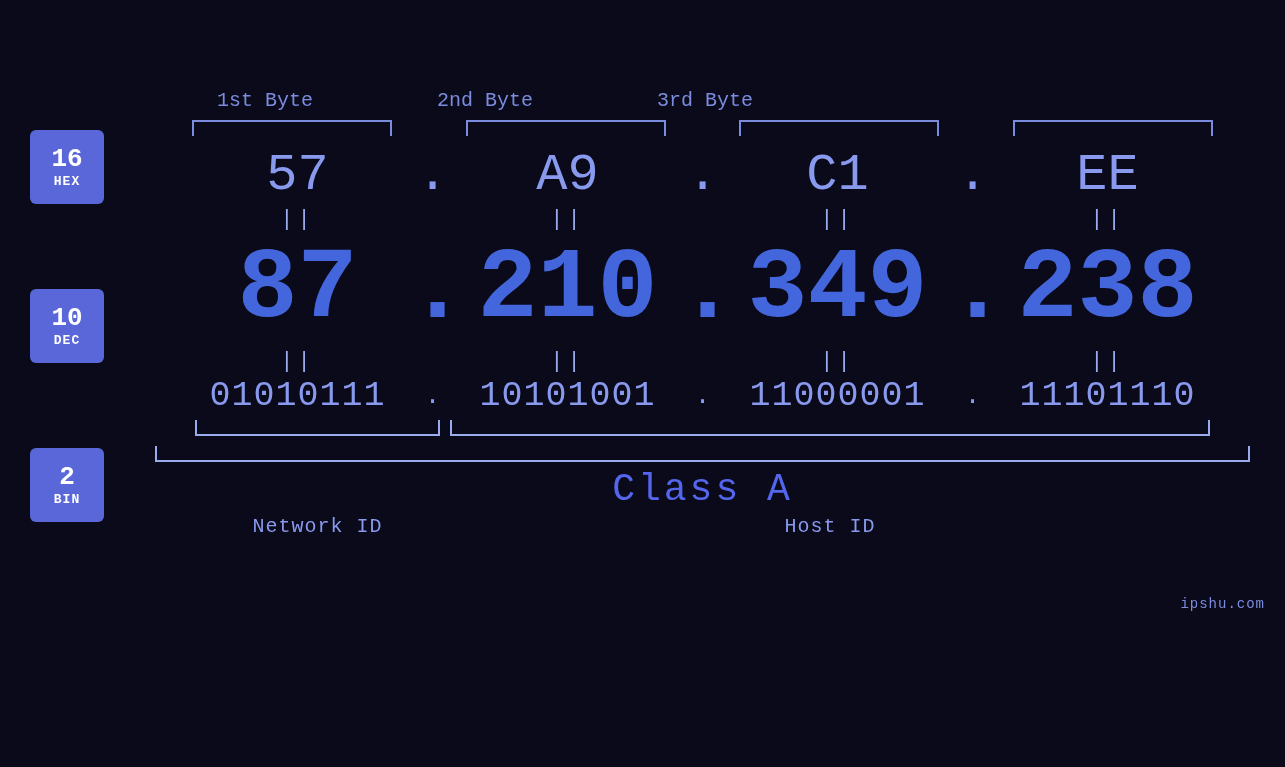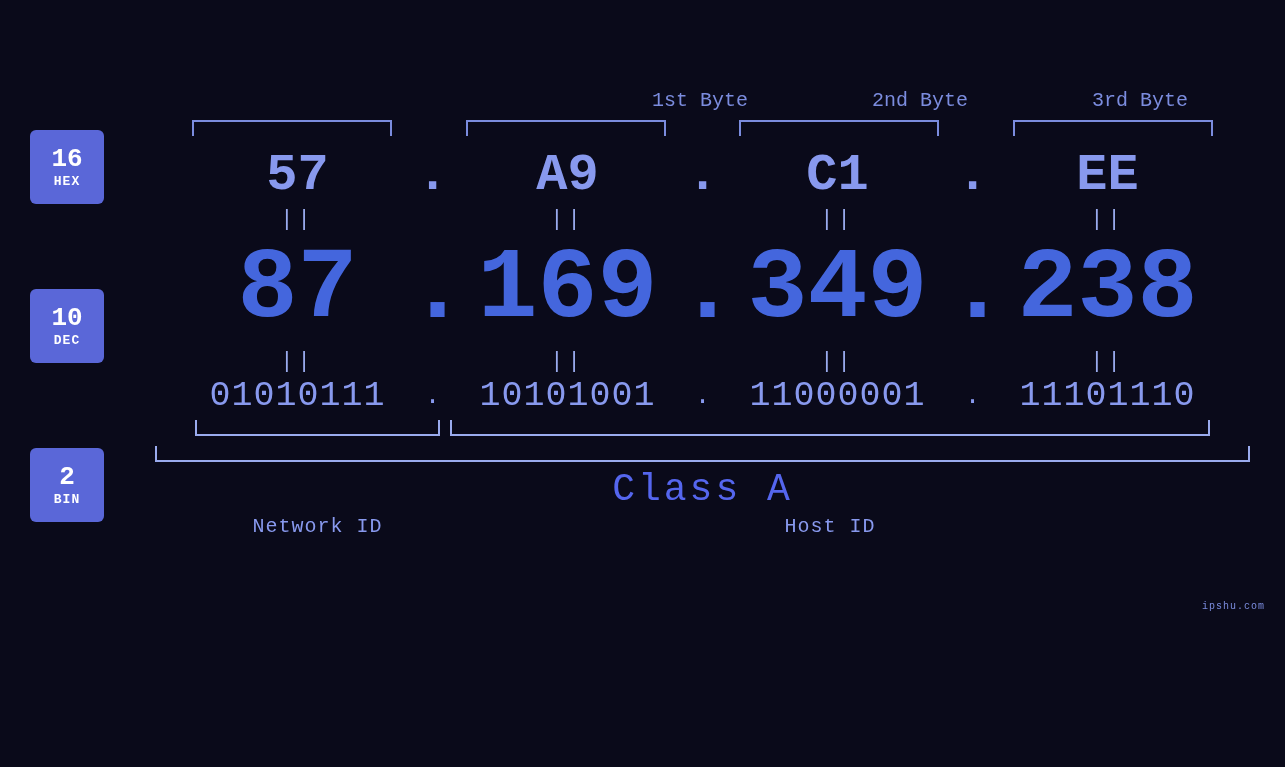--- a/index.html
+++ b/index.html
@@ -64,21 +64,21 @@
       width: calc(1285px - 150px);
       display: flex;
       flex-direction: column;
       align-items: center;
     }
 
     
     .byte-headers {
       display: flex;
       width: 100%;
-      justify-content: flex-end;
+      justify-content: flex-start;
       margin-bottom: 8px;
       padding: 0 20px;
     }
 
     .byte-header {
       color: #7b8cde;
       font-size: 20px;
       text-align: center;
       width: 220px;
     }
@@ -117,21 +117,21 @@
     .dot-cell {
       width: 50px;
       text-align: center;
       color: #7b8cde;
     }
 
     
     .hex-value {
       color: #8899ee;
       font-size: 52px;
-      font-weight: 700;
+      font-weight: 400;
     }
 
     
     .equals-row {
       display: flex;
       width: 100%;
       align-items: center;
       justify-content: center;
       padding: 0 20px;
       margin: 2px 0;
@@ -174,21 +174,21 @@
       font-size: 26px;
       color: #8899ee;
     }
 
     
     .watermark {
       position: absolute;
       bottom: 14px;
       right: 20px;
       color: #7b8cde;
-      font-size: 10px;
+      font-size: 14px;
       letter-spacing: 1px;
     }
   </style>
 </head>
 <body>
 
 <div class="main-container">
 
   <div class="badges-column">
     <div class="badge">
@@ -255,21 +255,21 @@
     </div>
 
     <div class="values-row">
       <div class="value-cell">
         <span class="dec-value">87</span>
       </div>
       <div class="dot-cell">
         <span class="dec-dot">.</span>
       </div>
       <div class="value-cell">
-        <span class="dec-value">169</span>
+        <span class="dec-value">210</span>
       </div>
       <div class="dot-cell">
         <span class="dec-dot">.</span>
       </div>
       <div class="value-cell">
         <span class="dec-value">349</span>
       </div>
       <div class="dot-cell">
         <span class="dec-dot">.</span>
       </div>

